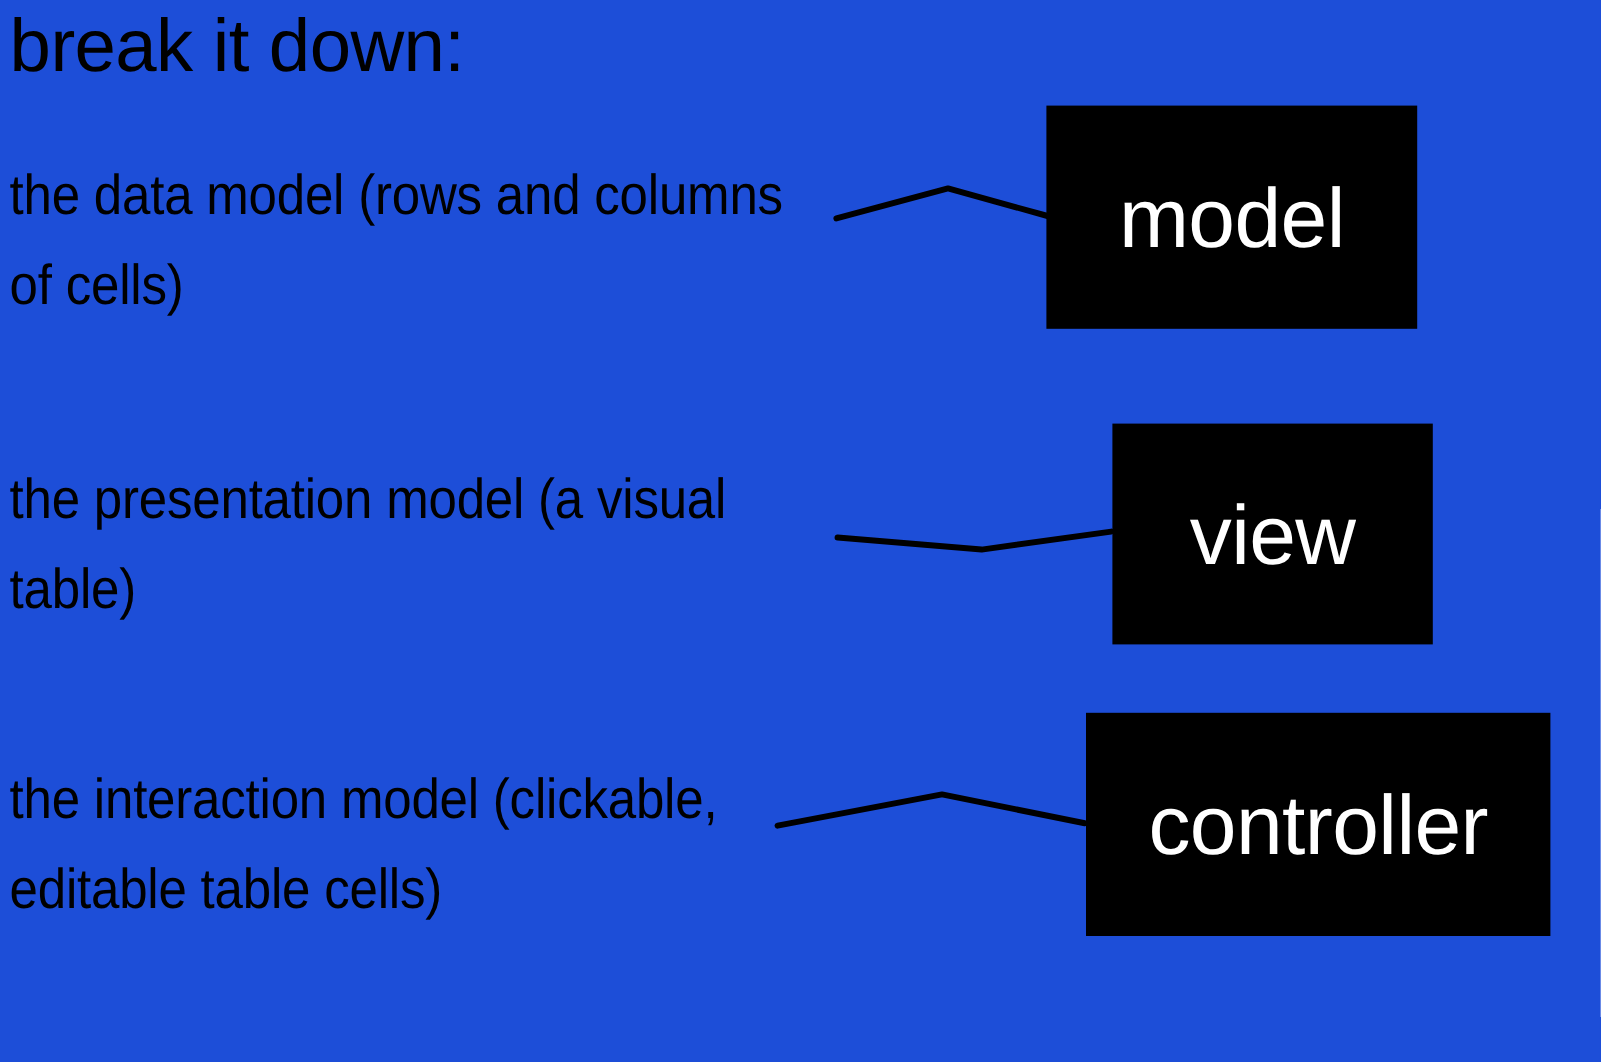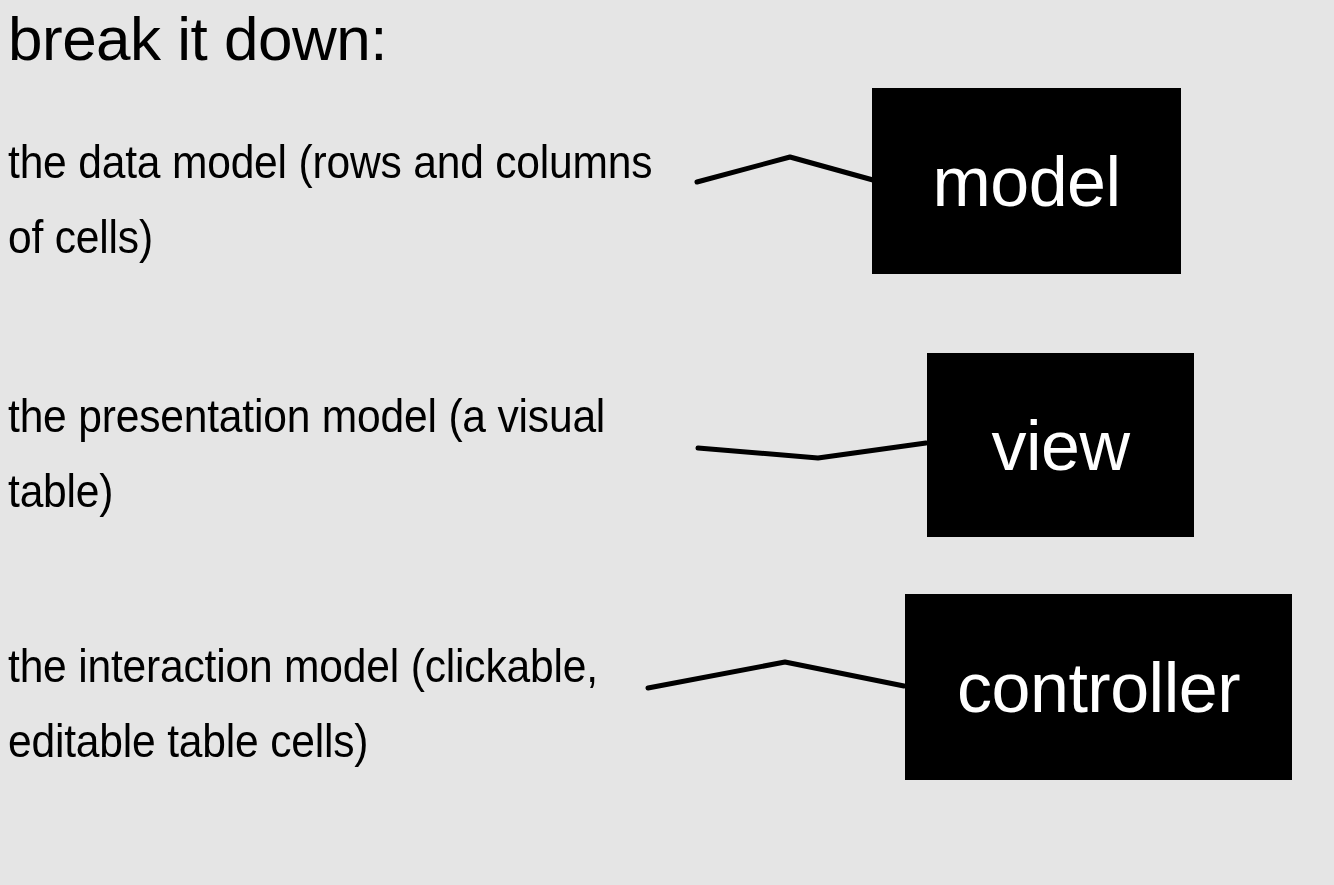--- a/index.html
+++ b/index.html
@@ -4,21 +4,21 @@
 <style>
   html, body {
     margin: 0;
     padding: 0;
     background: #ffffff;
   }
   #slide {
     position: relative;
     width: 1334px;
     height: 885px;
-    background: #e5e5e5;
+    background: #1d4ed8;
     overflow: hidden;
     font-family: "Liberation Sans", sans-serif;
     -webkit-font-smoothing: antialiased;
   }
 
   
   .slide-title {
     position: absolute;
     left: 8px;
     top: 2px;

